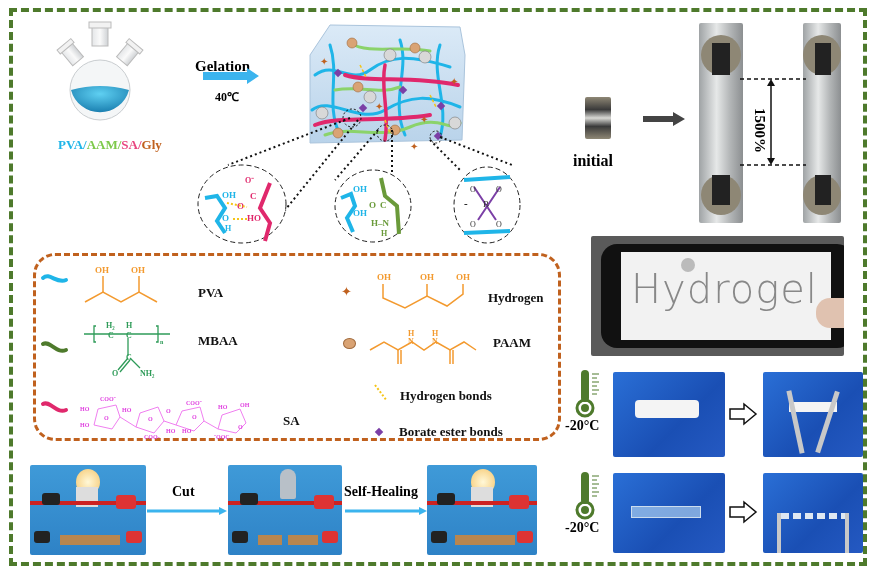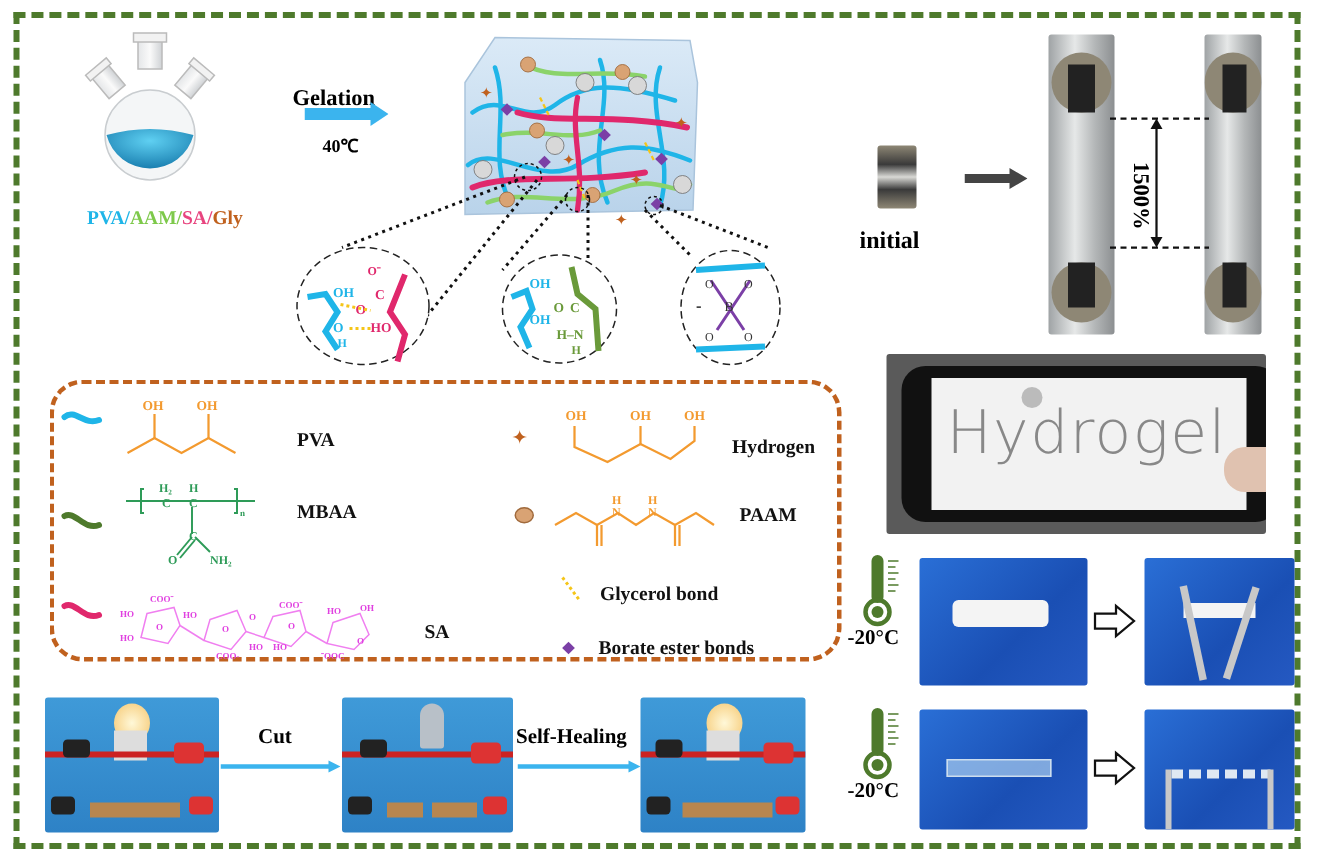--- a/index.html
+++ b/index.html
@@ -280,21 +280,21 @@
   <text x="40" y="6" font-size="8" fill="#f39a2f" font-weight="bold">H</text>
   <text x="40" y="14" font-size="8" fill="#f39a2f" font-weight="bold">N</text>
   <text x="64" y="6" font-size="8" fill="#f39a2f" font-weight="bold">H</text>
   <text x="64" y="14" font-size="8" fill="#f39a2f" font-weight="bold">N</text>
 </svg>
 <div class="lbl" style="left:493px;top:335px">PAAM</div>
 
 <svg class="abs" style="left:373px;top:383px" width="16" height="20">
     <line x1="2" y1="2" x2="14" y2="18" stroke="#f5c518" stroke-width="2" stroke-dasharray="2 2"></line>
   </svg>
-<div class="lbl" style="left:400px;top:388px">Glycerol bond</div>
+<div class="lbl" style="left:400px;top:388px">Hydrogen bonds</div>
 
 <div class="abs" style="left:376px;top:429px;width:6px;height:6px;background:#7b3fa6;transform:rotate(45deg)"></div>
 <div class="lbl" style="left:399px;top:424px">Borate ester bonds</div>
 
 <div class="photo" style="left:591px;top:236px;width:253px;height:120px;background:#5a5a5a">
   <div class="abs" style="left:10px;top:8px;width:252px;height:104px;background:#111;border-radius:16px"></div>
   <div class="abs" style="left:30px;top:16px;width:210px;height:88px;background:#f2f2f2"></div>
   <div class="abs" style="left:90px;top:22px;width:14px;height:14px;border-radius:50%;background:#bbb"></div>
   <div class="abs" style="left:40px;top:30px;font-family:'DejaVu Sans',sans-serif;font-size:40px;color:#888;letter-spacing:1px;font-weight:300">Hydrogel</div>
   <div class="abs" style="left:225px;top:62px;width:45px;height:30px;background:#e0c2b0;border-radius:14px 6px 6px 14px"></div>

